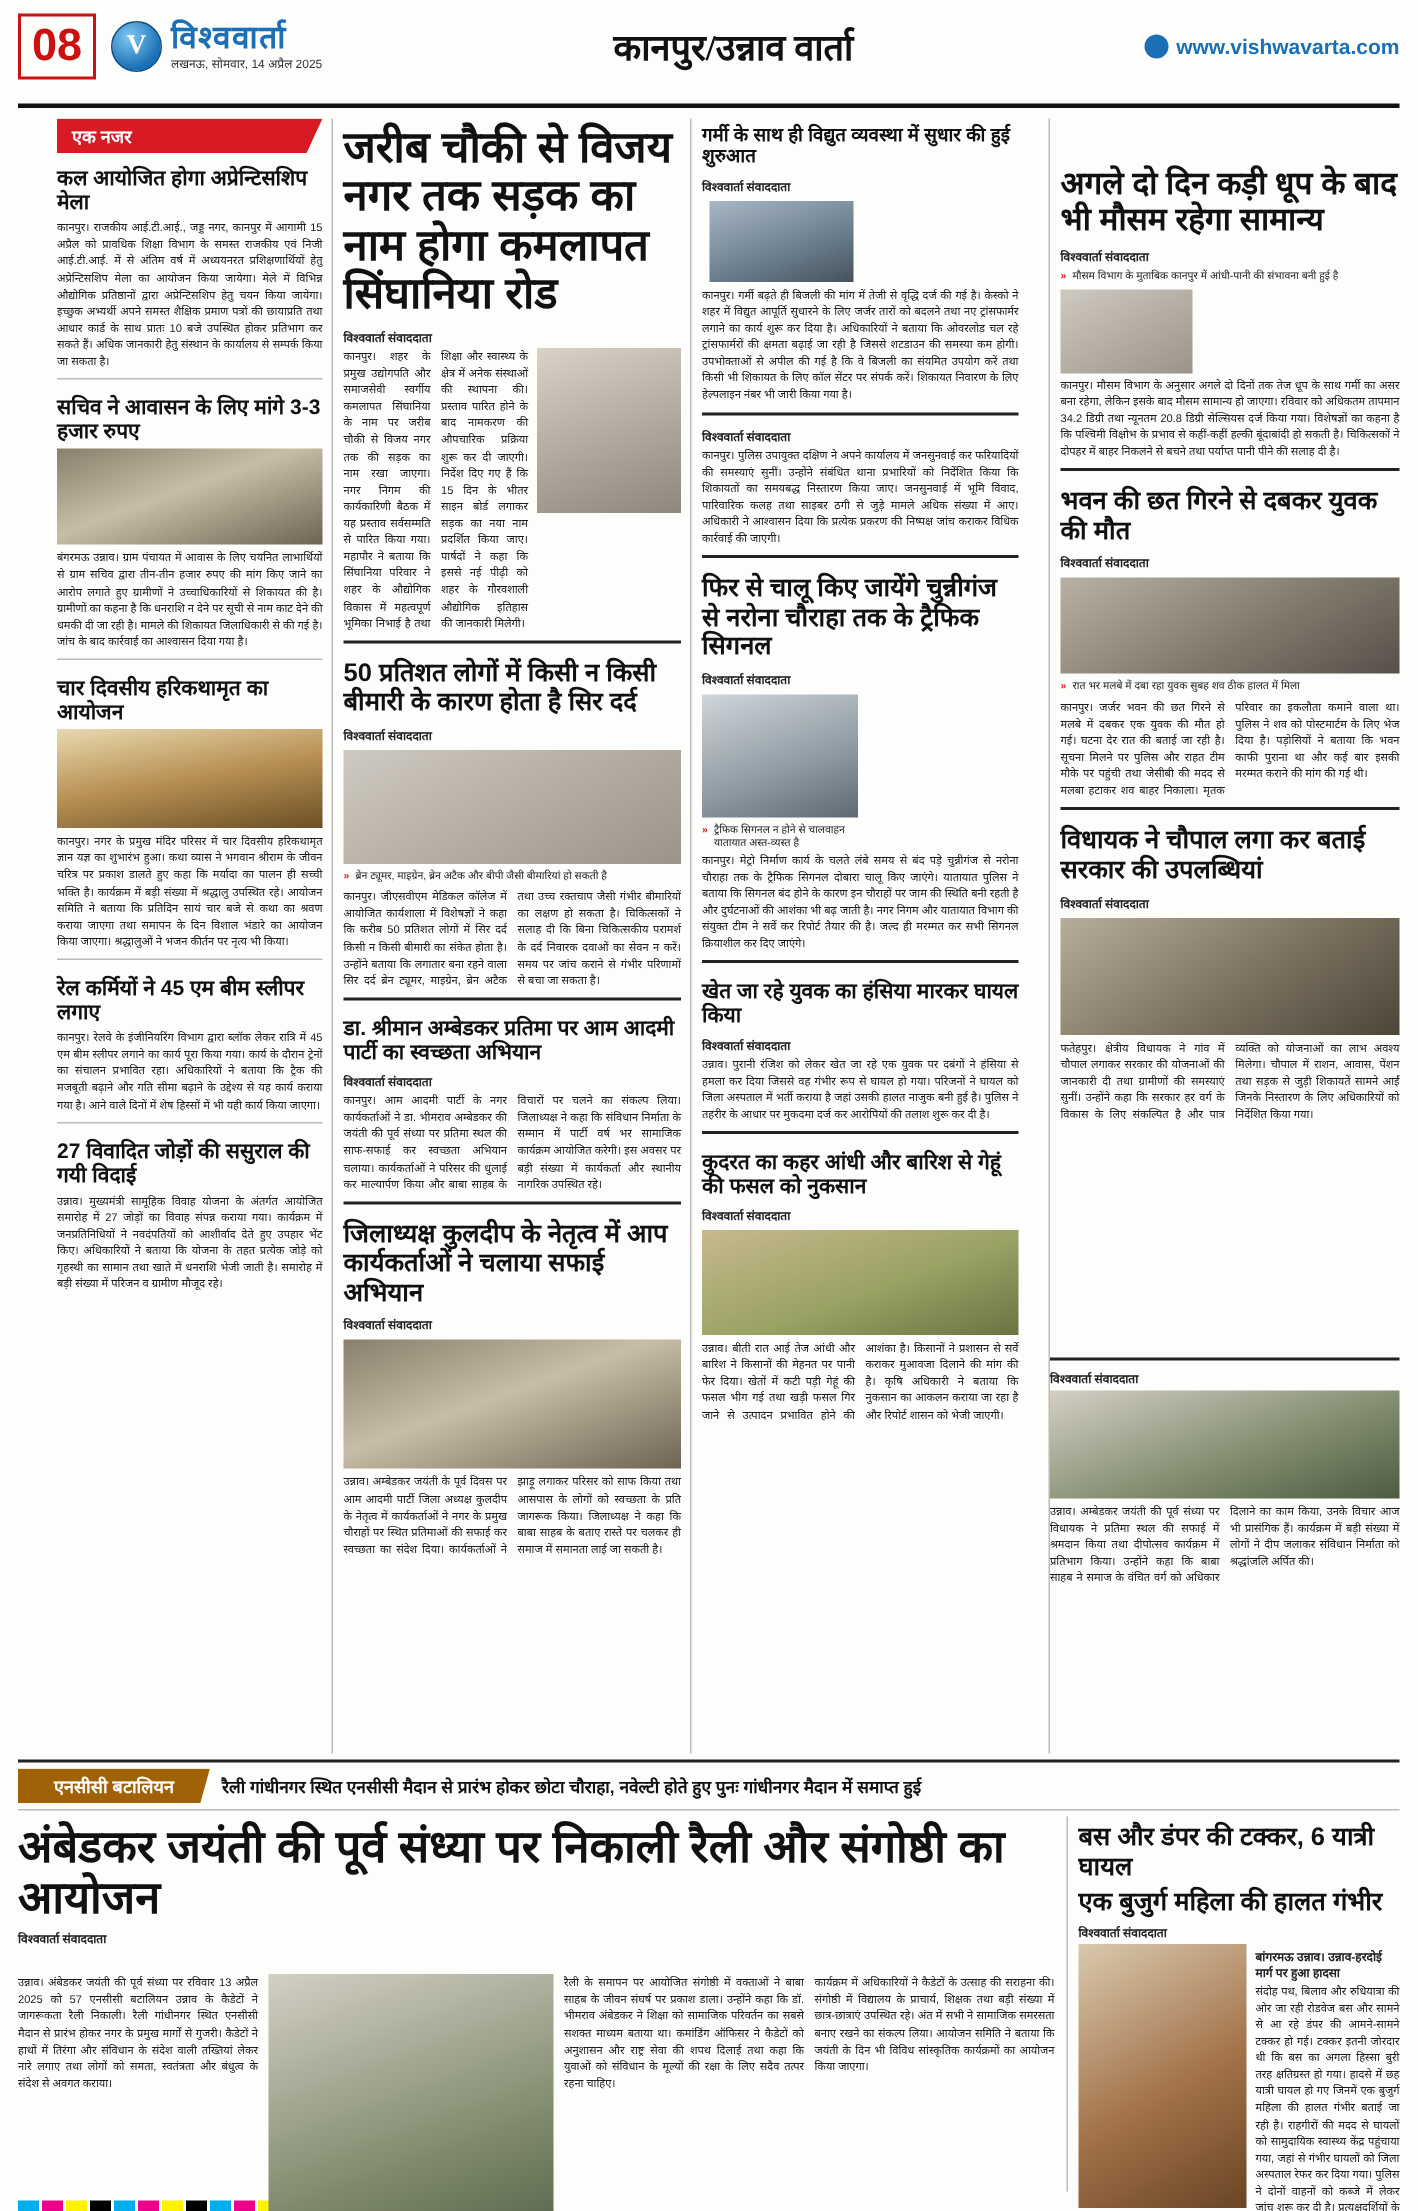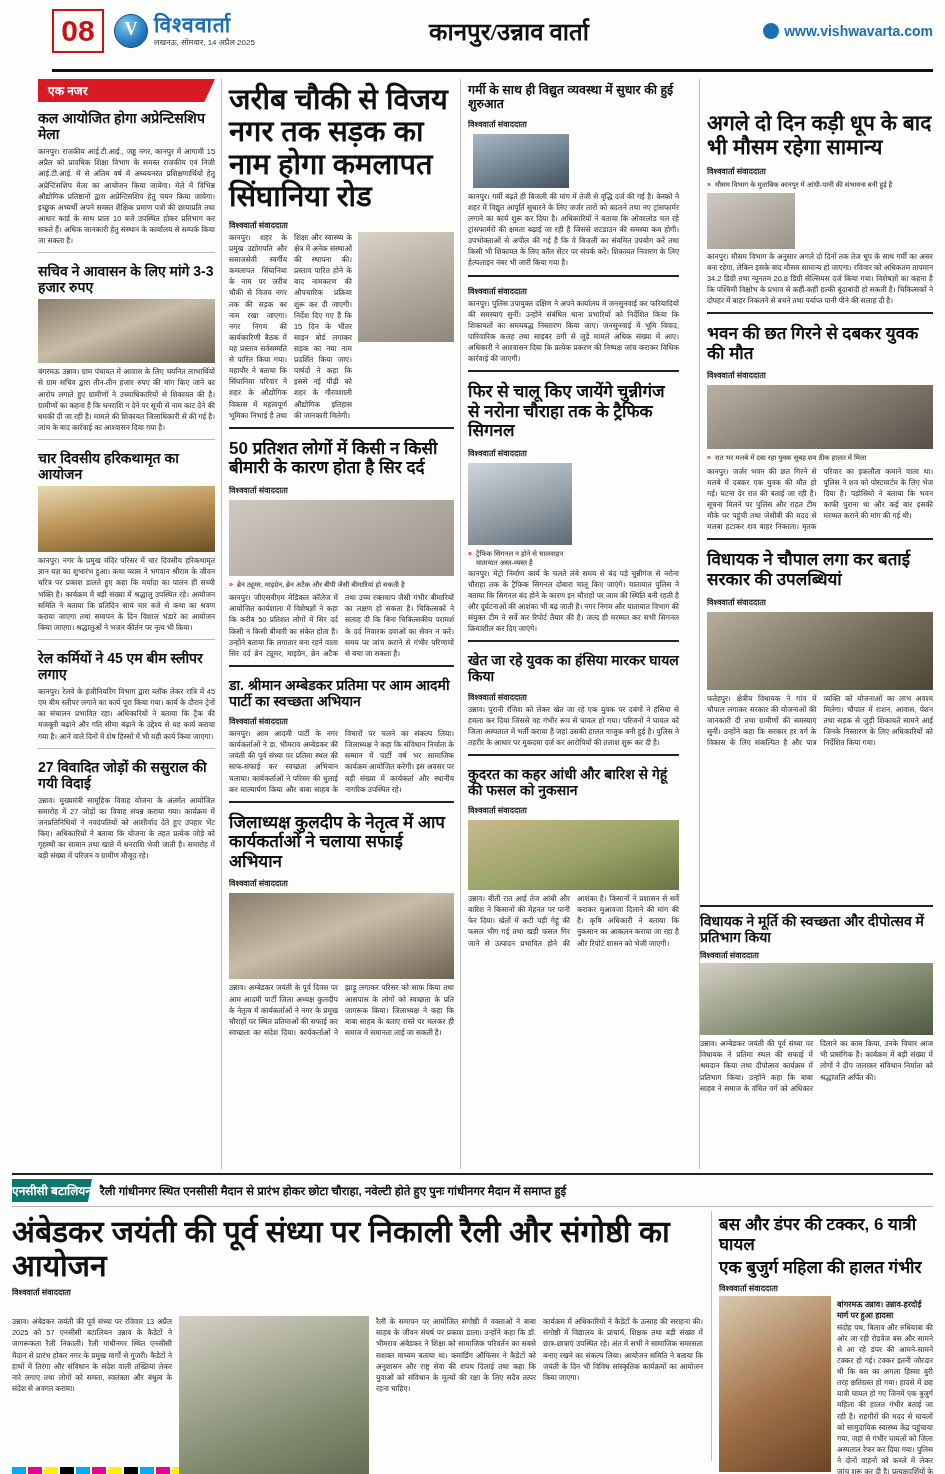--- a/index.html
+++ b/index.html
@@ -17,21 +17,20 @@
     background:#fdfdfb;
     padding:10px 12px 0 12px;
   }
 
   
   .masthead {
     display:flex; align-items:center;
     border-bottom:3px solid #111;
     padding-bottom:18px;
     height:62px;
-    margin-left:40px;
   }
   .pageno {
     width:52px; height:44px;
     border:2px solid #cc1111;
     color:#cc1111;
     font-size:30px; font-weight:bold;
     display:flex; align-items:center; justify-content:center;
     margin-right:10px;
   }
   .logo-wrap { display:flex; align-items:center; gap:6px; }
@@ -136,22 +135,22 @@
   }
   .portrait-box .photo { height:110px; }
 
   
   .bottom-banner {
     display:flex; align-items:center; gap:8px;
     border-top:2px solid #222; border-bottom:1px solid #bbb;
     padding:4px 0; margin-top:4px;
   }
   .bottom-banner .tag {
-    background:#0f766e;color:#fff;font-weight:bold;font-size:12px;
-    padding:3px 0;
+    background:#a16207;color:#fff;font-weight:bold;font-size:12px;
+    padding:3px 24px;
     clip-path: polygon(0 0, 100% 0, 95% 100%, 0% 100%);
     white-space:nowrap;
   }
   .bottom-banner .txt { font-size:11.5px; font-weight:bold; }
 
   .bottom-grid { display:flex; gap:7px; margin-top:4px; height:250px; }
   .bg-left { width:700px; border-right:1px solid #bbb; padding-right:7px; }
   .bg-right { flex:1; }
 
   .colorbar { display:flex; height:14px; margin-top:6px; }
@@ -296,21 +295,20 @@
         <div class="hl hl-m">विधायक ने चौपाल लगा कर बताई सरकार की उपलब्धियां</div>
         <div class="byline">विश्ववार्ता संवाददाता</div>
         <div class="photo crowd" style="height:78px;margin:3px 0 3px 0;"></div>
         <div class="body two">फतेहपुर। क्षेत्रीय विधायक ने गांव में चौपाल लगाकर सरकार की योजनाओं की जानकारी दी तथा ग्रामीणों की समस्याएं सुनीं। उन्होंने कहा कि सरकार हर वर्ग के विकास के लिए संकल्पित है और पात्र व्यक्ति को योजनाओं का लाभ अवश्य मिलेगा। चौपाल में राशन, आवास, पेंशन तथा सड़क से जुड़ी शिकायतें सामने आईं जिनके निस्तारण के लिए अधिकारियों को निर्देशित किया गया।</div>
       </div>
     </div>
   </div>
 
   <div style="position:absolute; left:700px; top:905px; width:233px;">
     <div class="hr-thick" style="margin-top:0;"></div>
-    <div class="hl hl-s">विधायक ने मूर्ति की स्वच्छता और दीपोत्सव में प्रतिभाग किया</div>
     <div class="byline">विश्ववार्ता संवाददाता</div>
     <div class="photo flag" style="height:72px;margin:3px 0 3px 0;"></div>
     <div class="body two">उन्नाव। अम्बेडकर जयंती की पूर्व संध्या पर विधायक ने प्रतिमा स्थल की सफाई में श्रमदान किया तथा दीपोत्सव कार्यक्रम में प्रतिभाग किया। उन्होंने कहा कि बाबा साहब ने समाज के वंचित वर्ग को अधिकार दिलाने का काम किया, उनके विचार आज भी प्रासंगिक हैं। कार्यक्रम में बड़ी संख्या में लोगों ने दीप जलाकर संविधान निर्माता को श्रद्धांजलि अर्पित की।</div>
   </div>
 
   <div class="bottom-banner">
     <div class="tag">एनसीसी बटालियन</div>
     <div class="txt">रैली गांधीनगर स्थित एनसीसी मैदान से प्रारंभ होकर छोटा चौराहा, नवेल्टी होते हुए पुनः गांधीनगर मैदान में समाप्त हुई</div>
   </div>
 

